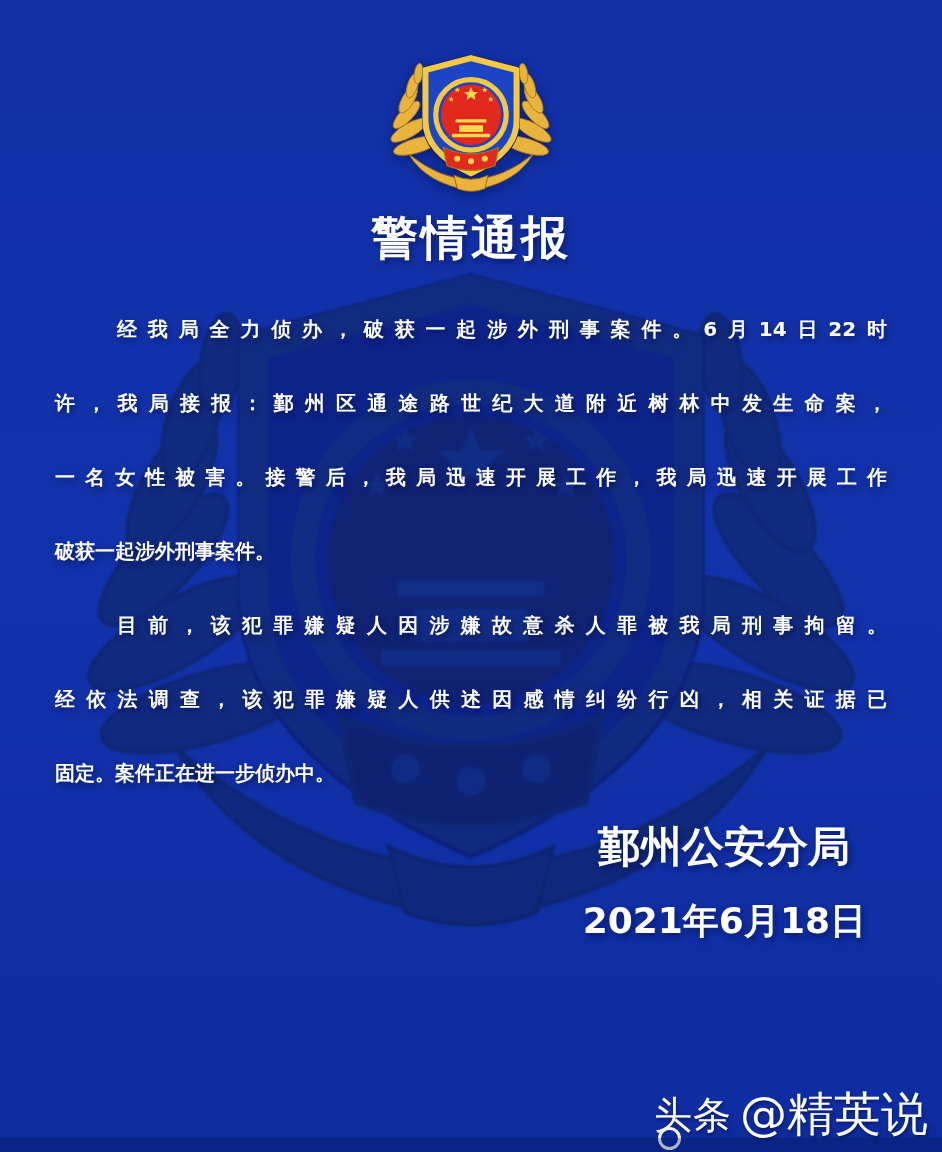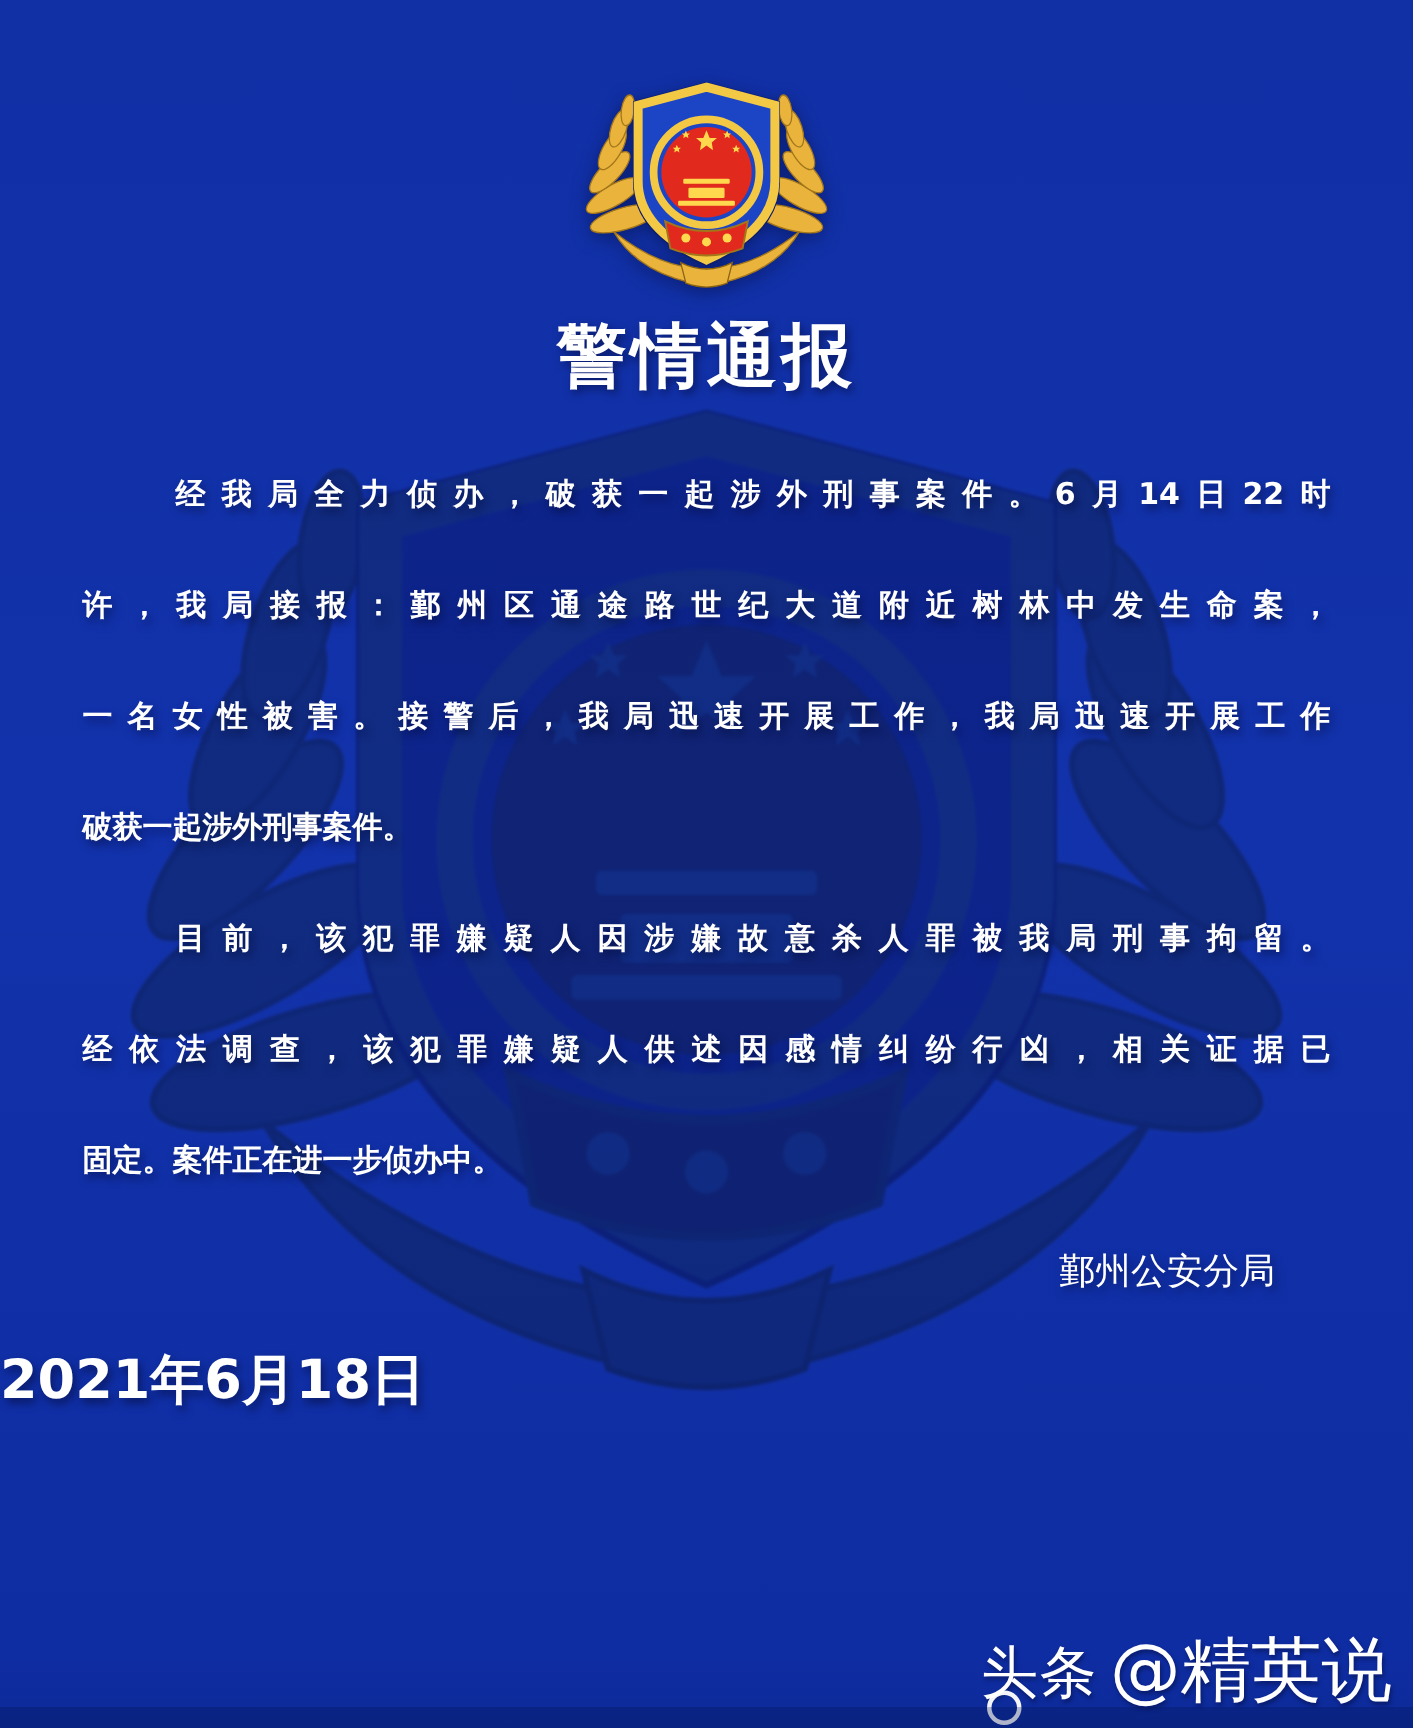--- a/index.html
+++ b/index.html
@@ -54,29 +54,29 @@
     line-height:74px;
     text-align:justify;
     text-align-last:justify;
     text-shadow:2px 3px 6px rgba(3,10,50,.55);
     white-space:normal;
   }
   .line.indent   { text-indent:62px; }
   .line.lastline { text-align-last:left; }
 
   .signature {
-    color:#fff; font-weight:normal;
-    font-size:24px; line-height:74px;
+    color:#fff; font-weight:bold;
+    font-size:42px; line-height:74px;
     text-align:right; padding-right:92px;
     text-shadow:2px 3px 6px rgba(3,10,50,.55);
   }
   .date-line {
     color:#fff; font-weight:bold;
     font-size:36px; line-height:74px;
-    padding-right:76px;
+    text-align:right; padding-right:76px;
     text-shadow:2px 3px 6px rgba(3,10,50,.55);
   }
 
   
   .wm-area { position:absolute; right:8px; bottom:4px; height:70px; width:360px; }
   .wm-faint {
     position:absolute; right:0; bottom:-4px;
     font-size:41px; font-weight:bold;
     letter-spacing:3px;
     color:rgba(175,200,255,.34);

